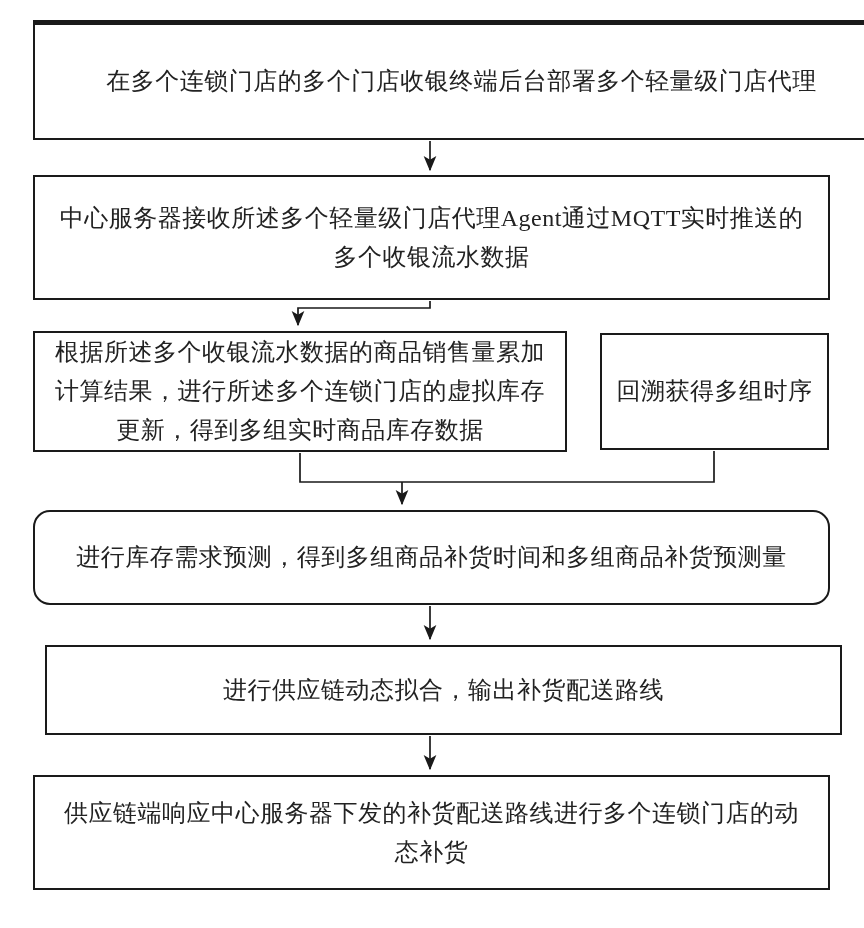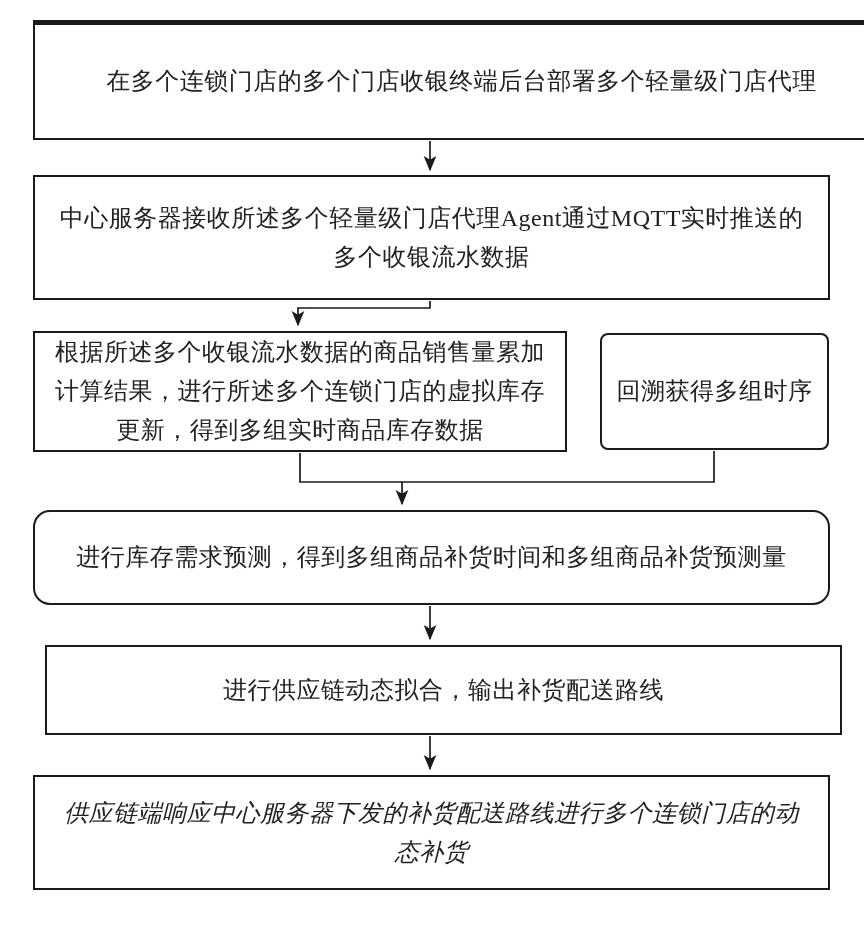--- a/index.html
+++ b/index.html
@@ -30,24 +30,24 @@
     letter-spacing: 0.5px;
     padding: 0 8px;
   }
   .flow-box .line {
     display: block;
     white-space: nowrap;
   }
   #box1 { left: 33px; top: 20px;  width: 857px; height: 120px; border-top-width: 5px; }
   #box2 { left: 33px; top: 175px; width: 797px; height: 125px; }
   #box3 { left: 33px; top: 331px; width: 534px; height: 121px; }
-  #box3b{ left: 600px; top: 333px; width: 229px; height: 117px; border-radius: 8px; }
+  #box3b{ left: 600px; top: 333px; width: 229px; height: 117px; }
   #box4 { left: 33px; top: 510px; width: 797px; height: 95px; border-radius: 17px; }
   #box5 { left: 33px; top: 645px; width: 797px; height: 90px; margin-left: 12px; }
-  #box6 { left: 33px; top: 775px; width: 797px; height: 115px; font-style: italic; }
+  #box6 { left: 33px; top: 775px; width: 797px; height: 115px; }
   svg.connectors {
     position: absolute;
     left: 0; top: 0;
     width: 864px;
     height: 928px;
     pointer-events: none;
   }
   svg.connectors path.link {
     fill: none;
     stroke: #1a1a1a;

